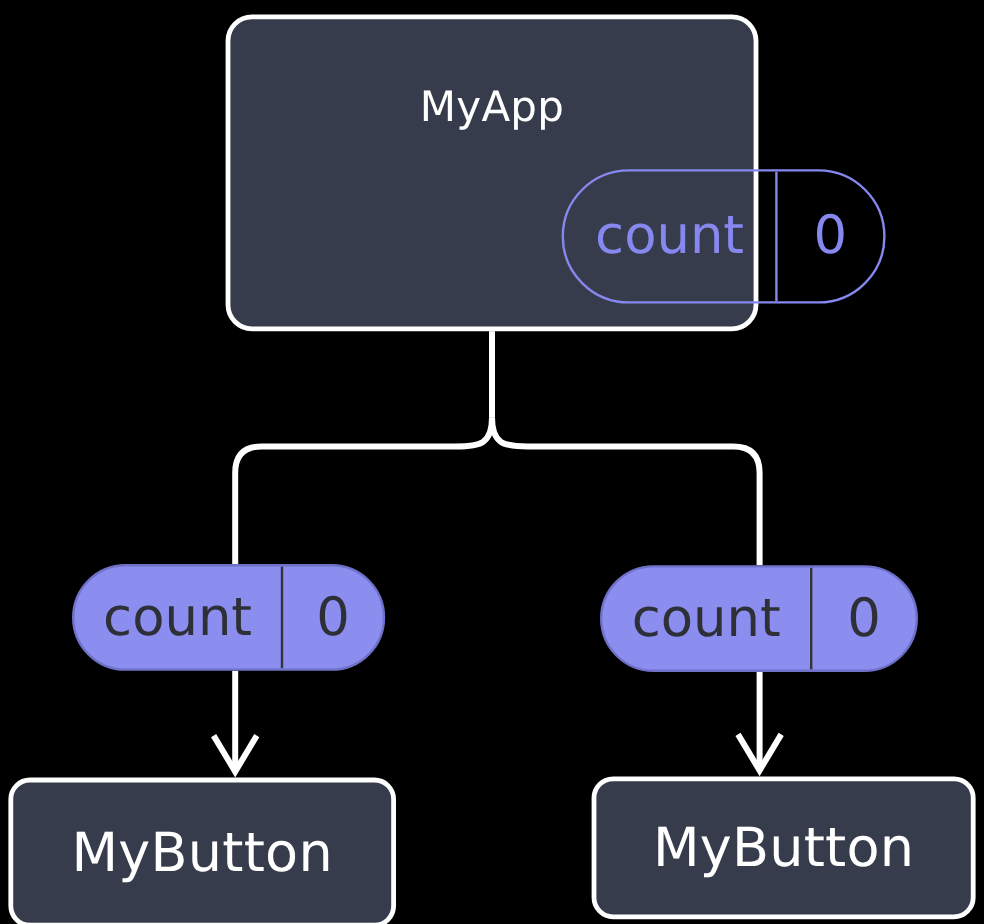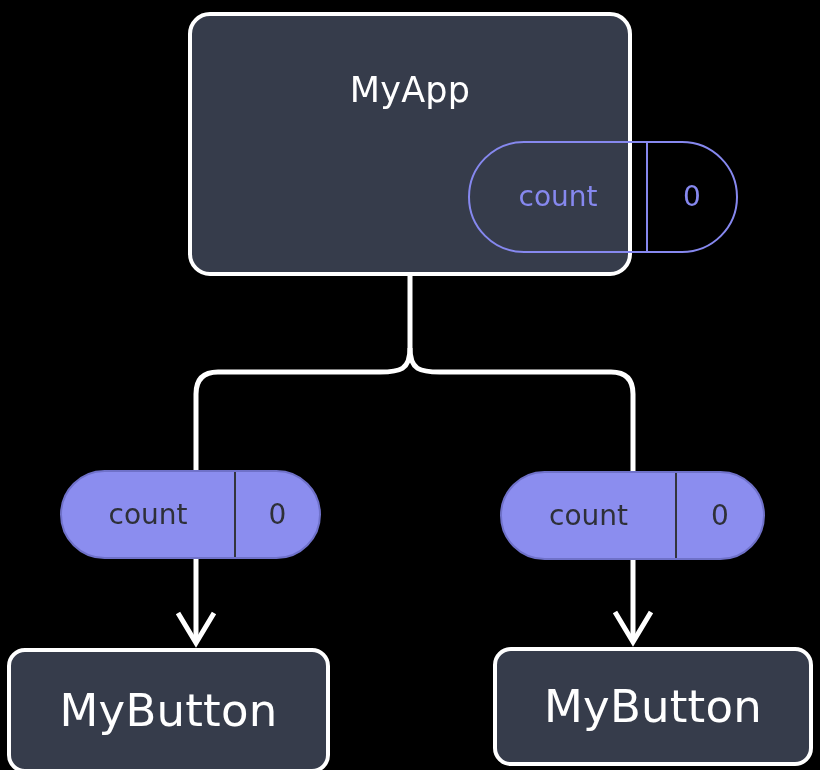--- a/index.html
+++ b/index.html
@@ -90,21 +90,21 @@
     align-items: stretch;
     border-radius: 999px;
     overflow: hidden;
   }
   .pill .pill-key,
   .pill .pill-val {
     display: flex;
     align-items: center;
     justify-content: center;
     white-space: nowrap;
-    font-size: 28px;
+    font-size: 44px;
     line-height: 1;
   }
 
   
   #app-pill {
     left: 276px;
     top: 125px;
     width: 270px;
     height: 112px;
     border: 2px solid #8688ef;

